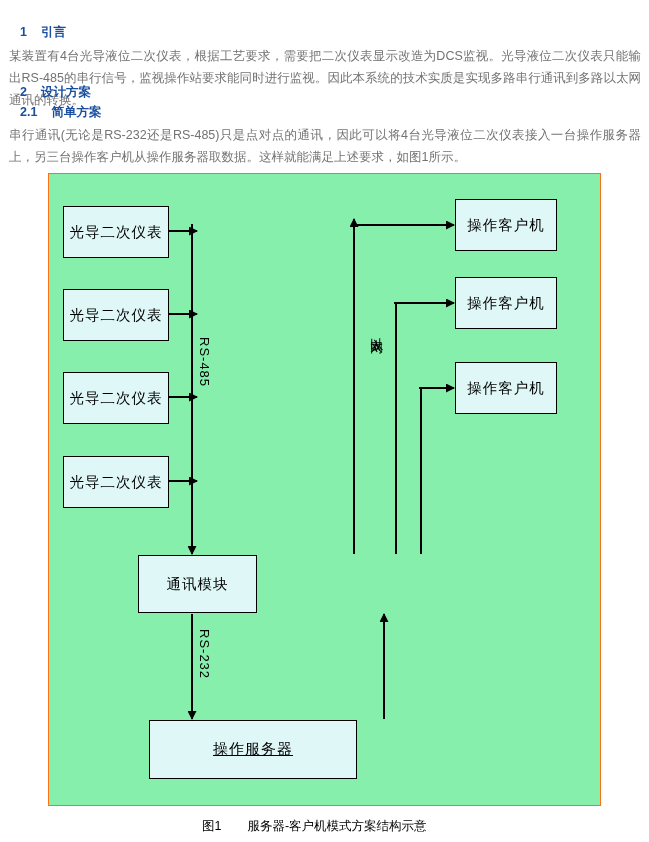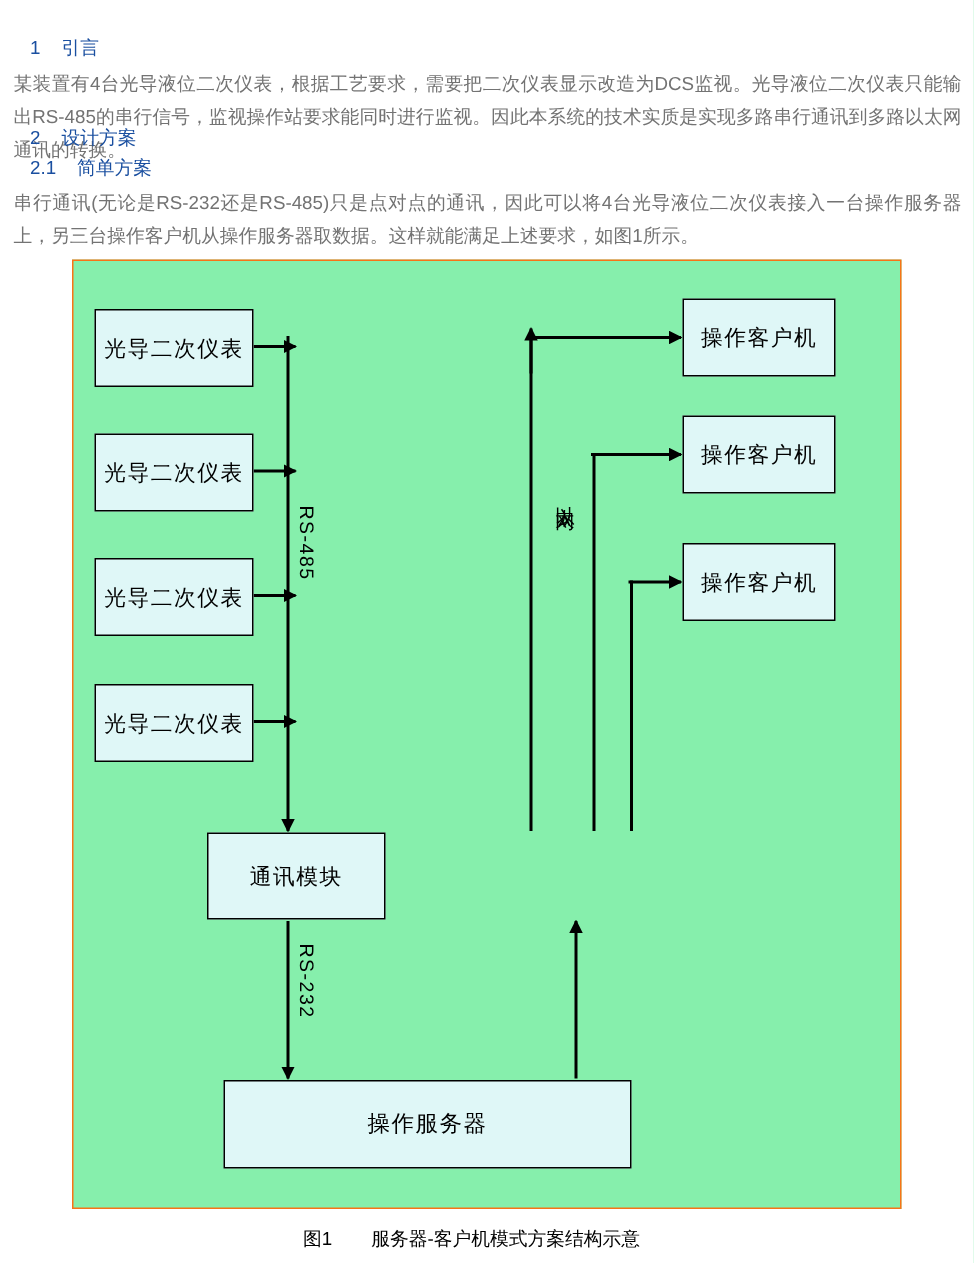--- a/index.html
+++ b/index.html
@@ -24,21 +24,21 @@
     position: absolute;
     font-size: 12.5px;
     line-height: 22px;
     color: #737373;
     text-align: justify;
   }
   .heading {
     position: absolute;
     font-size: 12.5px;
     color: #1a4fa0;
-    font-weight: normal;
+    font-weight: bold;
     white-space: nowrap;
   }
   .heading .num {
     margin-right: 14px;
   }
   
   .figure {
     position: absolute;
     left: 48px;
     top: 173px;
@@ -152,21 +152,21 @@
     <div class="box" style="left:14px; top:198px; width:106px; height:52px;">光导二次仪表</div>
     <div class="box" style="left:14px; top:282px; width:106px; height:52px;">光导二次仪表</div>
 
     <div class="box" style="left:406px; top:25px; width:102px; height:52px;">操作客户机</div>
     <div class="box" style="left:406px; top:103px; width:102px; height:52px;">操作客户机</div>
     <div class="box" style="left:406px; top:188px; width:102px; height:52px;">操作客户机</div>
 
     <div class="box" style="left:89px; top:381px; width:119px; height:58px;text-align:right;">通讯模块</div>
 
 
-    <div class="box" style="left:100px; top:546px; width:272px; height:59px; font-size:15px;">操作服务器</div>
+    <div class="box" style="left:100px; top:546px; width:208px; height:59px; font-size:15px;text-decoration:underline;">操作服务器</div>
 
     <div class="vlabel-rot" style="left:163px; top:163px;">RS-485</div>
     <div class="vlabel-rot" style="left:163px; top:455px;">RS-232</div>
     <div class="vlabel" style="left:318px; top:153px;">以太网</div>
 
   </div>
 
   <div class="caption" style="left:202px; top:818px;">
     <span class="capnum">图1</span><span>服务器-客户机模式方案结构示意</span>
   </div>

